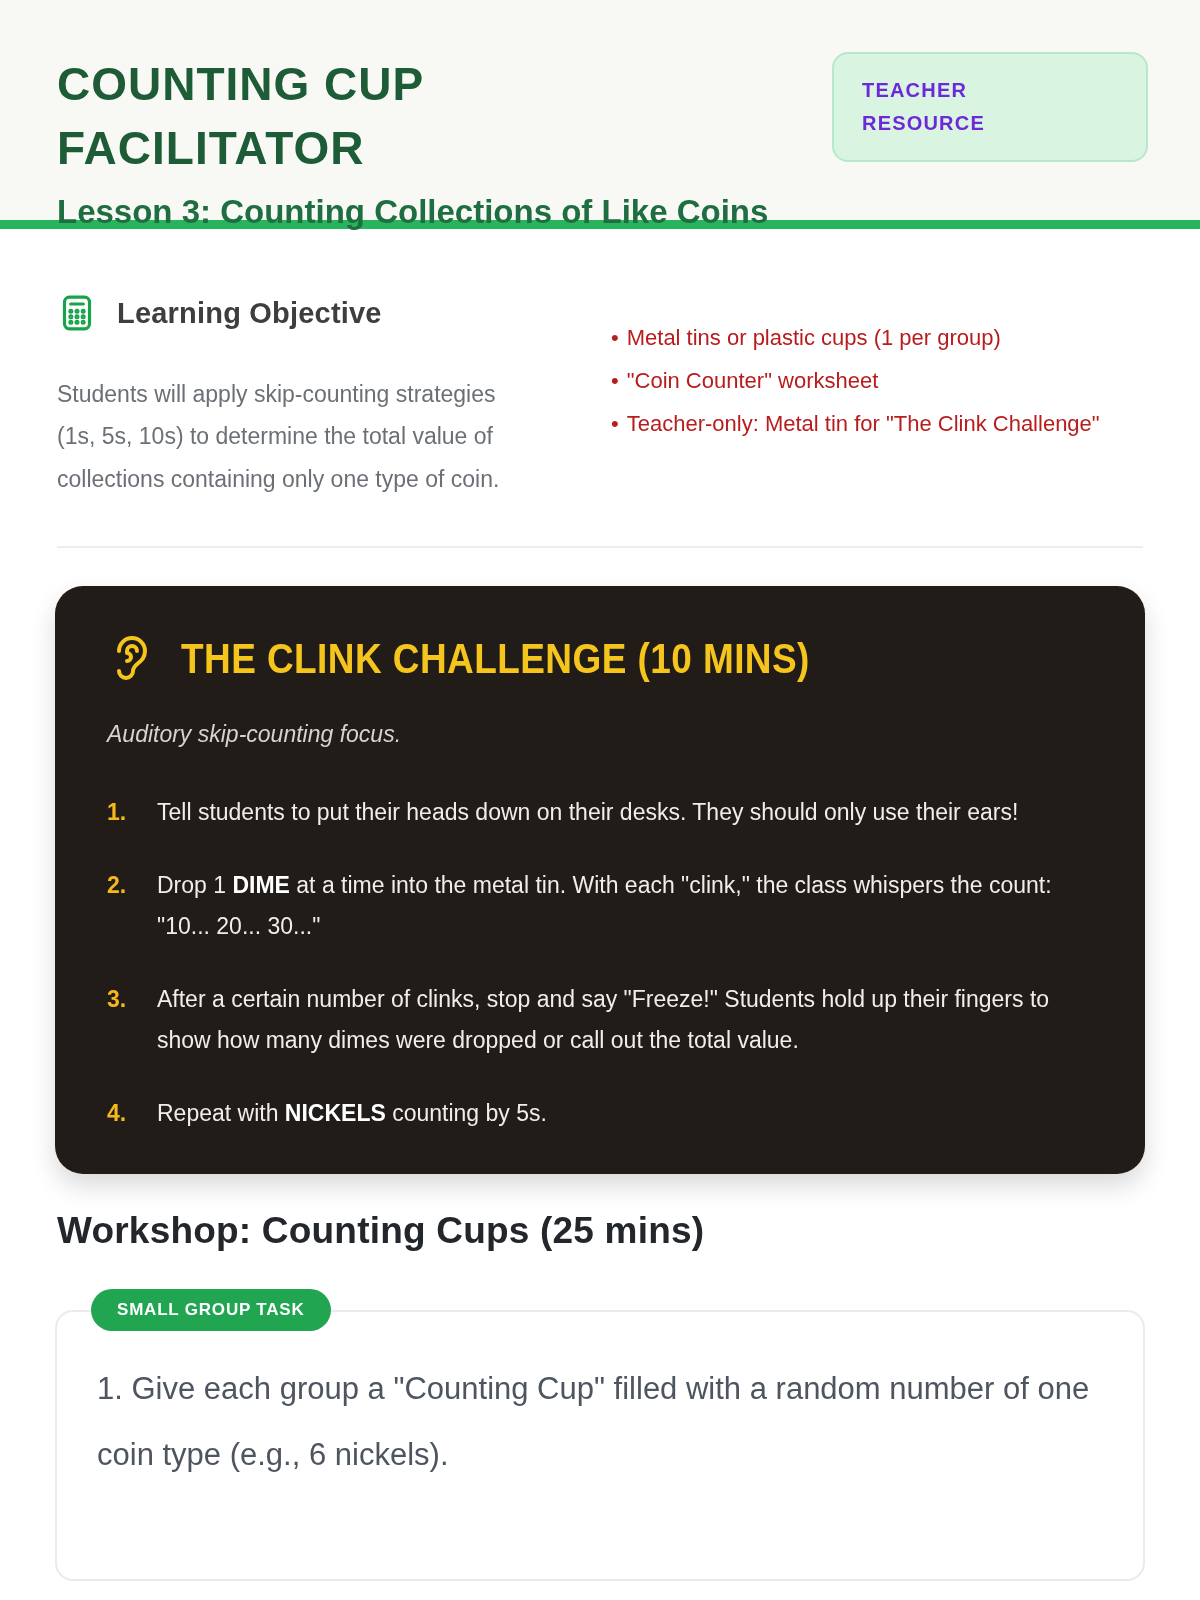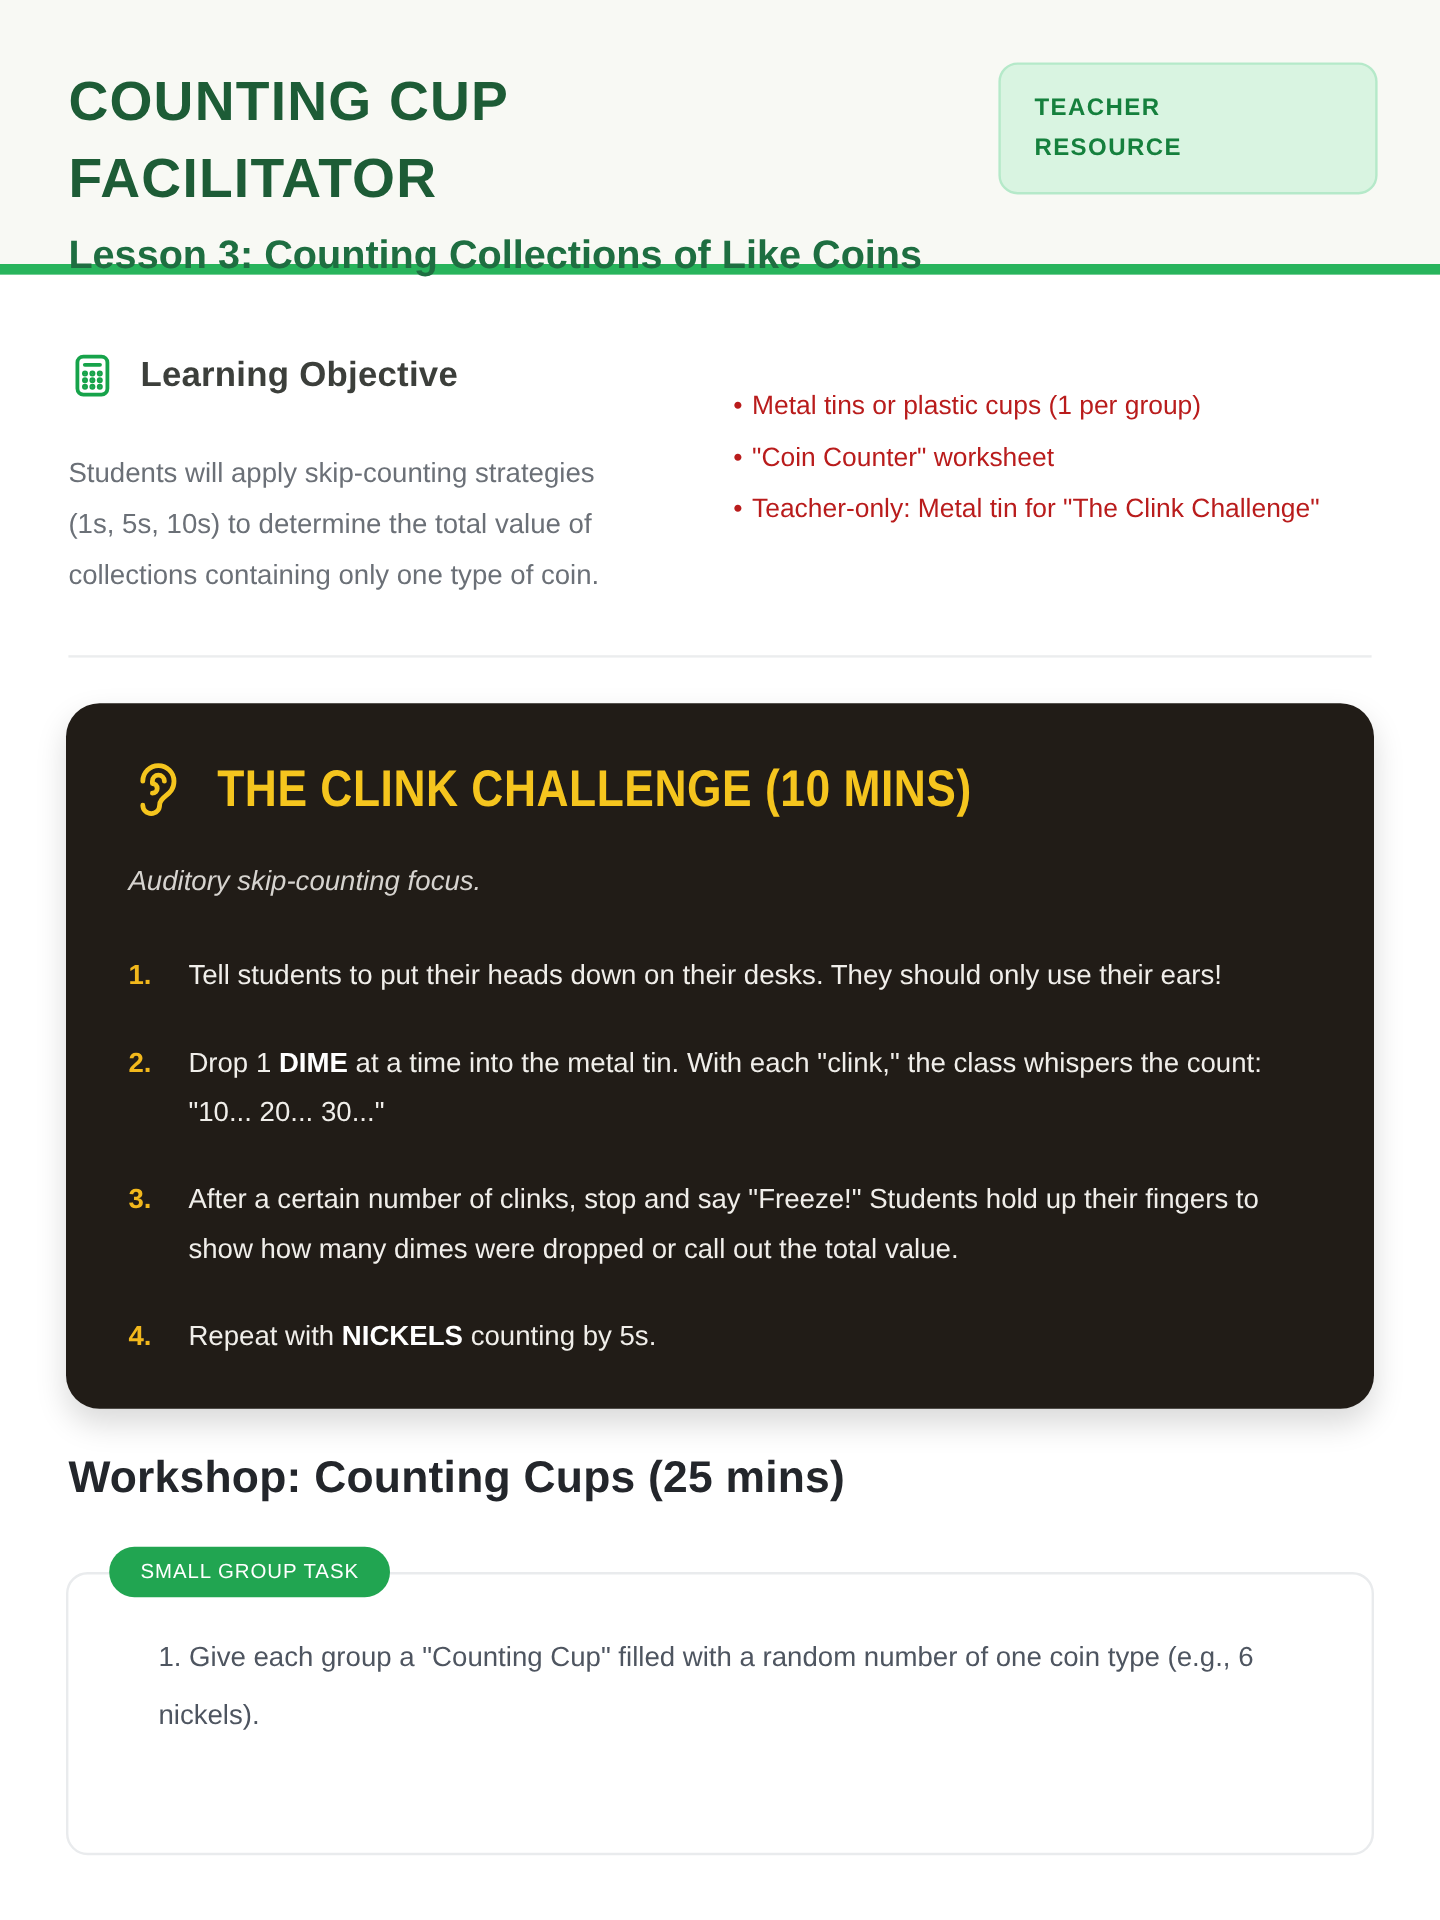--- a/index.html
+++ b/index.html
@@ -17,21 +17,21 @@
   .page-title {
     font-size:46px; line-height:1.4; font-weight:900;
     color:#1d5c36; letter-spacing:1px; margin:0;
   }
   .page-subtitle {
     margin-top:12px; font-size:33px; font-weight:700; color:#1e6e41;
   }
   .badge {
     position:absolute; top:52px; right:52px; width:316px;
     background:#d9f4e1; border:2px solid #b5e9c9; border-radius:16px;
-    padding:20px 28px; color:#15803d; font-size:20px; font-weight:700;
+    padding:20px 28px; color:#6d28d9; font-size:20px; font-weight:700;
     letter-spacing:1.2px; line-height:1.65;
   }
   .badge span { display:inline-block; width:180px; }
   .green-divider { height:9px; background:#28b45c; }
   
   .cols { display:flex; gap:78px; padding:64px 57px 0; background:#fff; }
   .col-left { flex:0 0 476px; }
   .col-right { flex:1; min-width:0; }
   .sec-head { display:flex; align-items:center; gap:20px; }
   .sec-head h2 { font-size:29px; font-weight:700; color:#3c3f3b; letter-spacing:.2px; }
@@ -63,27 +63,27 @@
   
   .workshop-h {
     margin:36px 57px 0; font-size:37px; font-weight:800;
     color:#23262b; letter-spacing:.2px;
   }
   .task-wrap { position:relative; margin:58px 55px 0; }
   .task-pill {
     position:absolute; top:-21px; left:36px; z-index:2;
     background:#21a551; color:#fff; border-radius:999px;
     height:42px; line-height:42px; padding:0 26px;
-    font-size:17px; font-weight:400; letter-spacing:.8px;
+    font-size:17px; font-weight:700; letter-spacing:.8px;
   }
   .task-card {
     background:#fff; border:2px solid #e9ebed; border-radius:18px;
     padding:44px 40px 90px;
   }
-  .task-card p { font-size:23px; line-height:2.15; color:#4e5560;margin-left:35px; }
+  .task-card p { font-size:31px; line-height:2.15; color:#4e5560; }
 </style>
 </head>
 <body>
 
 <div class="header">
   <h1 class="page-title">
     <span>COUNTING CUP</span><br>
     <span>FACILITATOR</span>
   </h1>
   <div class="page-subtitle">Lesson 3: Counting Collections of Like Coins</div>

